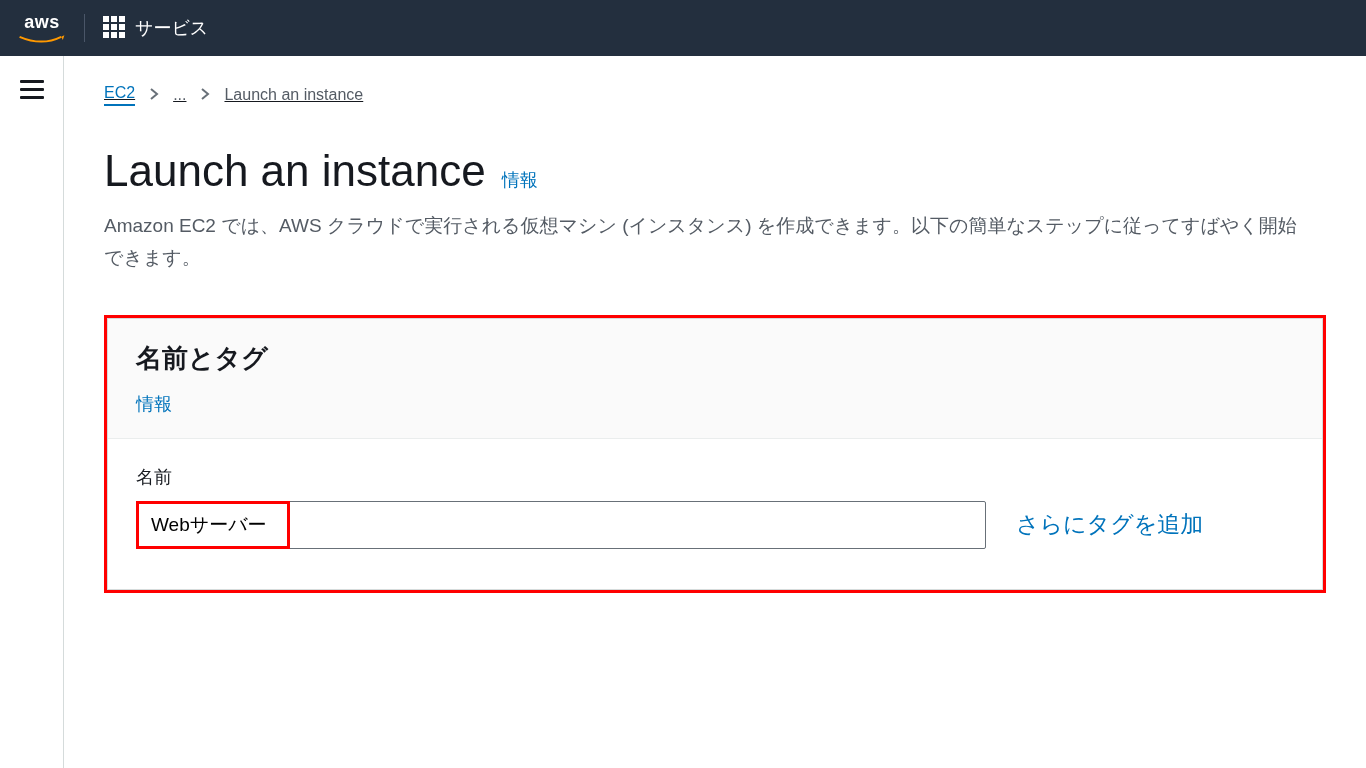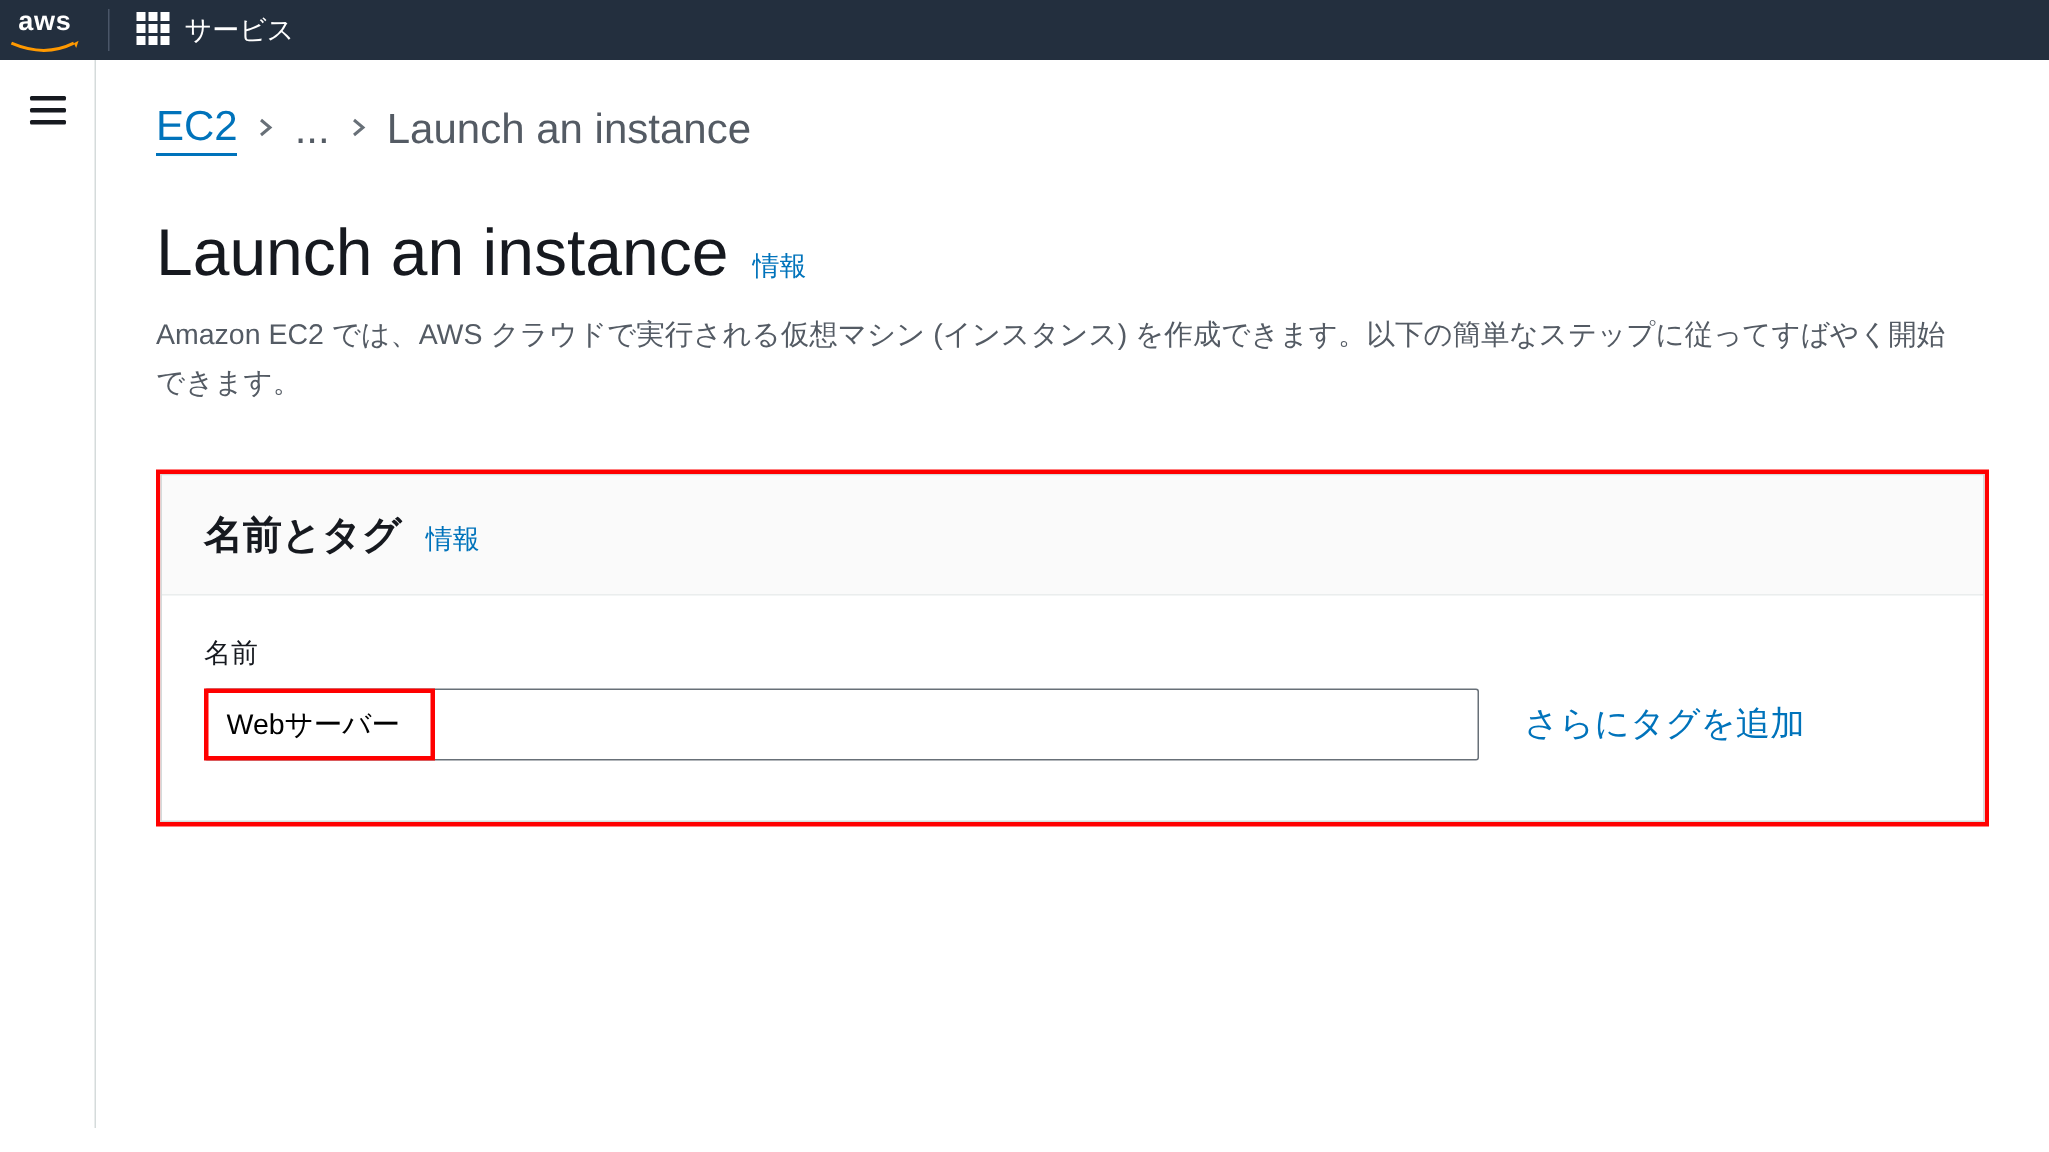--- a/index.html
+++ b/index.html
@@ -6,25 +6,25 @@
   body {
     font-family: "Amazon Ember", "Helvetica Neue", Arial, sans-serif;
     background: #ffffff;
     color: #16191f;
     width: 1366px;
     height: 768px;
     overflow: hidden;
   }
   
   .topnav {
-    height: 40px;
+    height: 56px;
     background: #232f3e;
     display: flex;
     align-items: center;
-    padding: 0 6px;
+    padding: 0 18px;
     gap: 18px;
   }
   .aws-logo { display: flex; flex-direction: column; align-items: center; gap: 2px; }
   .aws-logo-text { color: #fff; font-weight: 700; font-size: 18px; letter-spacing: 0.5px; }
   .aws-smile { width: 48px; height: 10px; }
   .nav-divider { width: 1px; height: 28px; background: #4a5668; }
   .services-btn { display: flex; align-items: flex-start; gap: 10px; color: #fff; font-size: 18px; cursor: pointer; }
   .grid-icon { display: grid; grid-template-columns: repeat(3,6px); grid-template-rows: repeat(3,6px); gap: 2px; }
   .grid-icon span { background: #fff; width: 6px; height: 6px; }
   .searchbar {
@@ -59,21 +59,21 @@
     justify-content: center;
     padding-top: 24px;
     background: #fff;
   }
   .hamburger { display: flex; flex-direction: column; gap: 5px; cursor: pointer; }
   .hamburger span { width: 24px; height: 3px; background: #16191f; border-radius: 1px; }
 
   .main { flex: 1; padding: 28px 40px 40px 40px; overflow: auto; }
 
   
-  .breadcrumb { display: flex; align-items: center; gap: 14px; font-size: 28px; margin-bottom: 40px; }
+  .breadcrumb { display: flex; align-items: center; gap: 14px; font-size: 16px; margin-bottom: 40px; text-decoration: underline; }
   .breadcrumb a { color: #0073bb; text-decoration: none; border-bottom: 2px solid #0073bb; padding-bottom: 2px; cursor: pointer; }
   .breadcrumb .sep { color: #687078; font-size: 18px; }
   .breadcrumb .ellipsis { color: #545b64; cursor: pointer; }
   .breadcrumb .current { color: #545b64; }
 
   
   .page-title-row { display: flex; align-items: baseline; gap: 16px; margin-bottom: 14px; }
   .page-title { font-size: 44px; font-weight: 400; color: #16191f; }
   .info-link { color: #0073bb; font-size: 18px; cursor: pointer; }
   .page-desc { font-size: 19px; color: #545b64; line-height: 1.7; max-width: 1200px; margin-bottom: 40px; }
@@ -84,20 +84,21 @@
     border: 1px solid #d5dbdb;
     background: #fff;
   }
   .panel-header {
     padding: 22px 28px;
     border-bottom: 1px solid #eaeded;
     display: flex;
     align-items: baseline;
     gap: 16px;
     background: #fafafa;
+    flex-direction: column;
   }
   .panel-title { font-size: 26px; font-weight: 700; color: #16191f; }
   .panel-body { padding: 26px 16px 40px 28px; }
   .field-label { font-size: 18px; color: #16191f; margin-bottom: 12px; display: block; }
   .field-row { display: flex; align-items: center; gap: 30px; }
   .name-input-wrap { position: relative; flex: 0 0 850px; }
   .name-input {
     width: 100%;
     height: 48px;
     border: 1px solid #687078;

